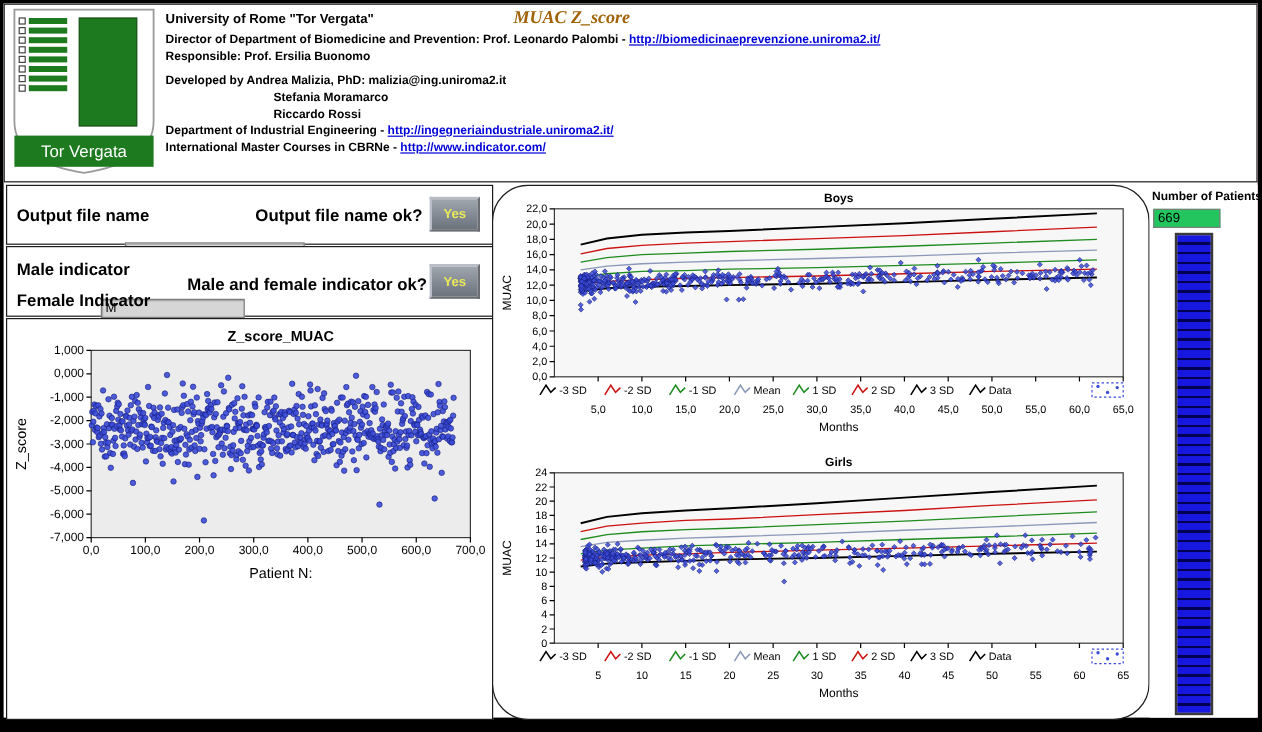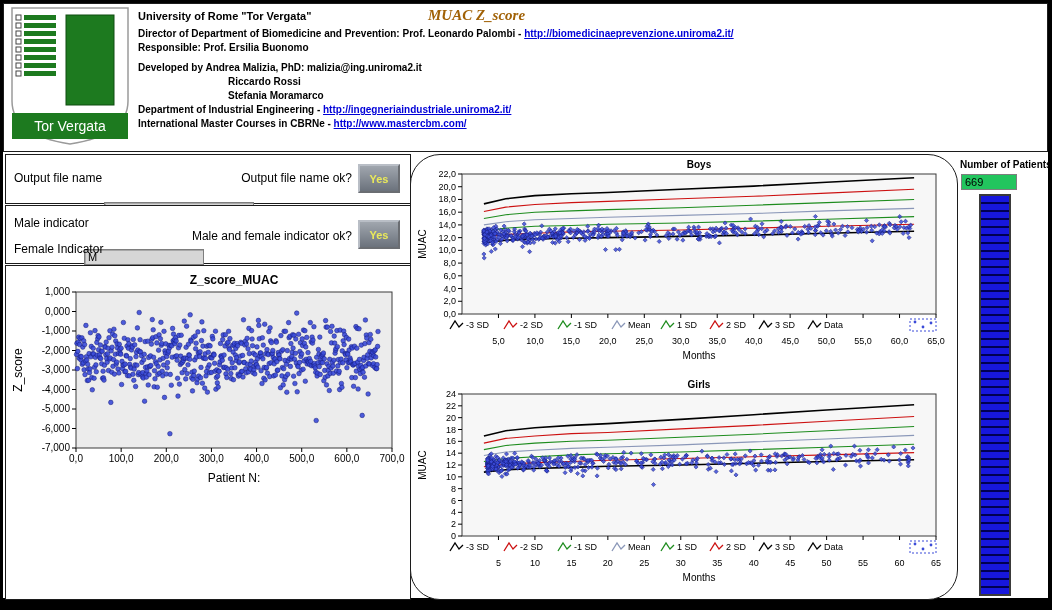--- a/index.html
+++ b/index.html
@@ -14,21 +14,21 @@
   .hline{font-size:10px;font-weight:bold;margin:0 0 3px 0;white-space:nowrap;}
   .hline-lg{font-size:11px;margin-bottom:6px;}
   .mb8{margin-bottom:9px;}
   .ind{padding-left:90px;}
   .lnk{color:#0000d8;text-decoration:underline;cursor:pointer;}
   .box{position:absolute;background:#fff;border:1px solid #1c1c1c;}
   .box-a{left:2px;top:151px;width:404px;height:48px;}
   .box-b{left:2px;top:202px;width:404px;height:57px;}
   .box-c{left:2px;top:262px;width:404px;height:333px;}
   .box-r{left:407px;top:151px;width:546px;height:444px;border-radius:30px;}
-  .lbl{position:absolute;font-size:12px;font-weight:normal;white-space:nowrap;}
+  .lbl{position:absolute;font-size:14px;font-weight:bold;white-space:nowrap;}
   .lbl-output{left:8px;top:16px;}
   .lbl-output-ok{left:178px;top:16px;width:168px;text-align:right;}
   .lbl-male{left:8px;top:10px;}
   .lbl-female{left:8px;top:36px;}
   .lbl-mf-ok{left:150px;top:23px;width:196px;text-align:right;}
   .fld{position:absolute;background:#d6d6d6;border:1px solid #7e7e7e;
        box-shadow:inset 1px 1px 0 #a8a8a8;font-size:11px;font-family:inherit;padding:0 3px;color:#000;margin-top:36px;}
   .fld-output{left:98px;top:11px;width:142px;height:15px;}
   .fld-male{left:78px;top:7px;width:112px;height:14px;}
   .fld-female{left:78px;top:33px;width:112px;height:14px;}
@@ -80,24 +80,24 @@
           <rect x="6" y="108" width="116" height="26" fill="#1d7a1f"></rect>
           <text x="64" y="126" text-anchor="middle" font-size="14" fill="#ffffff">Tor Vergata</text>
         </svg>
       </div>
       <div class="hdr-title">MUAC Z_score</div>
       <div class="hdr-text">
         <div class="hline hline-lg">University of Rome "Tor Vergata"</div>
         <div class="hline"><span>Director of Department of Biomedicine and Prevention: Prof. Leonardo Palombi - </span><a class="lnk">http://biomedicinaeprevenzione.uniroma2.it/</a></div>
         <div class="hline mb8">Responsible: Prof. Ersilia Buonomo</div>
         <div class="hline">Developed by Andrea Malizia, PhD: malizia@ing.uniroma2.it</div>
+        <div class="hline ind">Stefania Moramarco</div>
         <div class="hline ind">Riccardo Rossi</div>
-        <div class="hline ind">Stefania Moramarco</div>
         <div class="hline"><span>Department of Industrial Engineering - </span><a class="lnk">http://ingegneriaindustriale.uniroma2.it/</a></div>
-        <div class="hline"><span>International Master Courses in CBRNe - </span><a class="lnk">http://www.mastercbm.com/</a></div>
+        <div class="hline"><span>International Master Courses in CBRNe - </span><a class="lnk">http://www.indicator.com/</a></div>
       </div>
     </div>
 
     <div class="box box-a">
       <div class="lbl lbl-output">Output file name</div>
       <input class="fld fld-output" readonly="" value="List_D" style="">
       <div class="lbl lbl-output-ok">Output file name ok?</div>
       <button class="yes-btn btn-a">Yes</button>
     </div>
 

